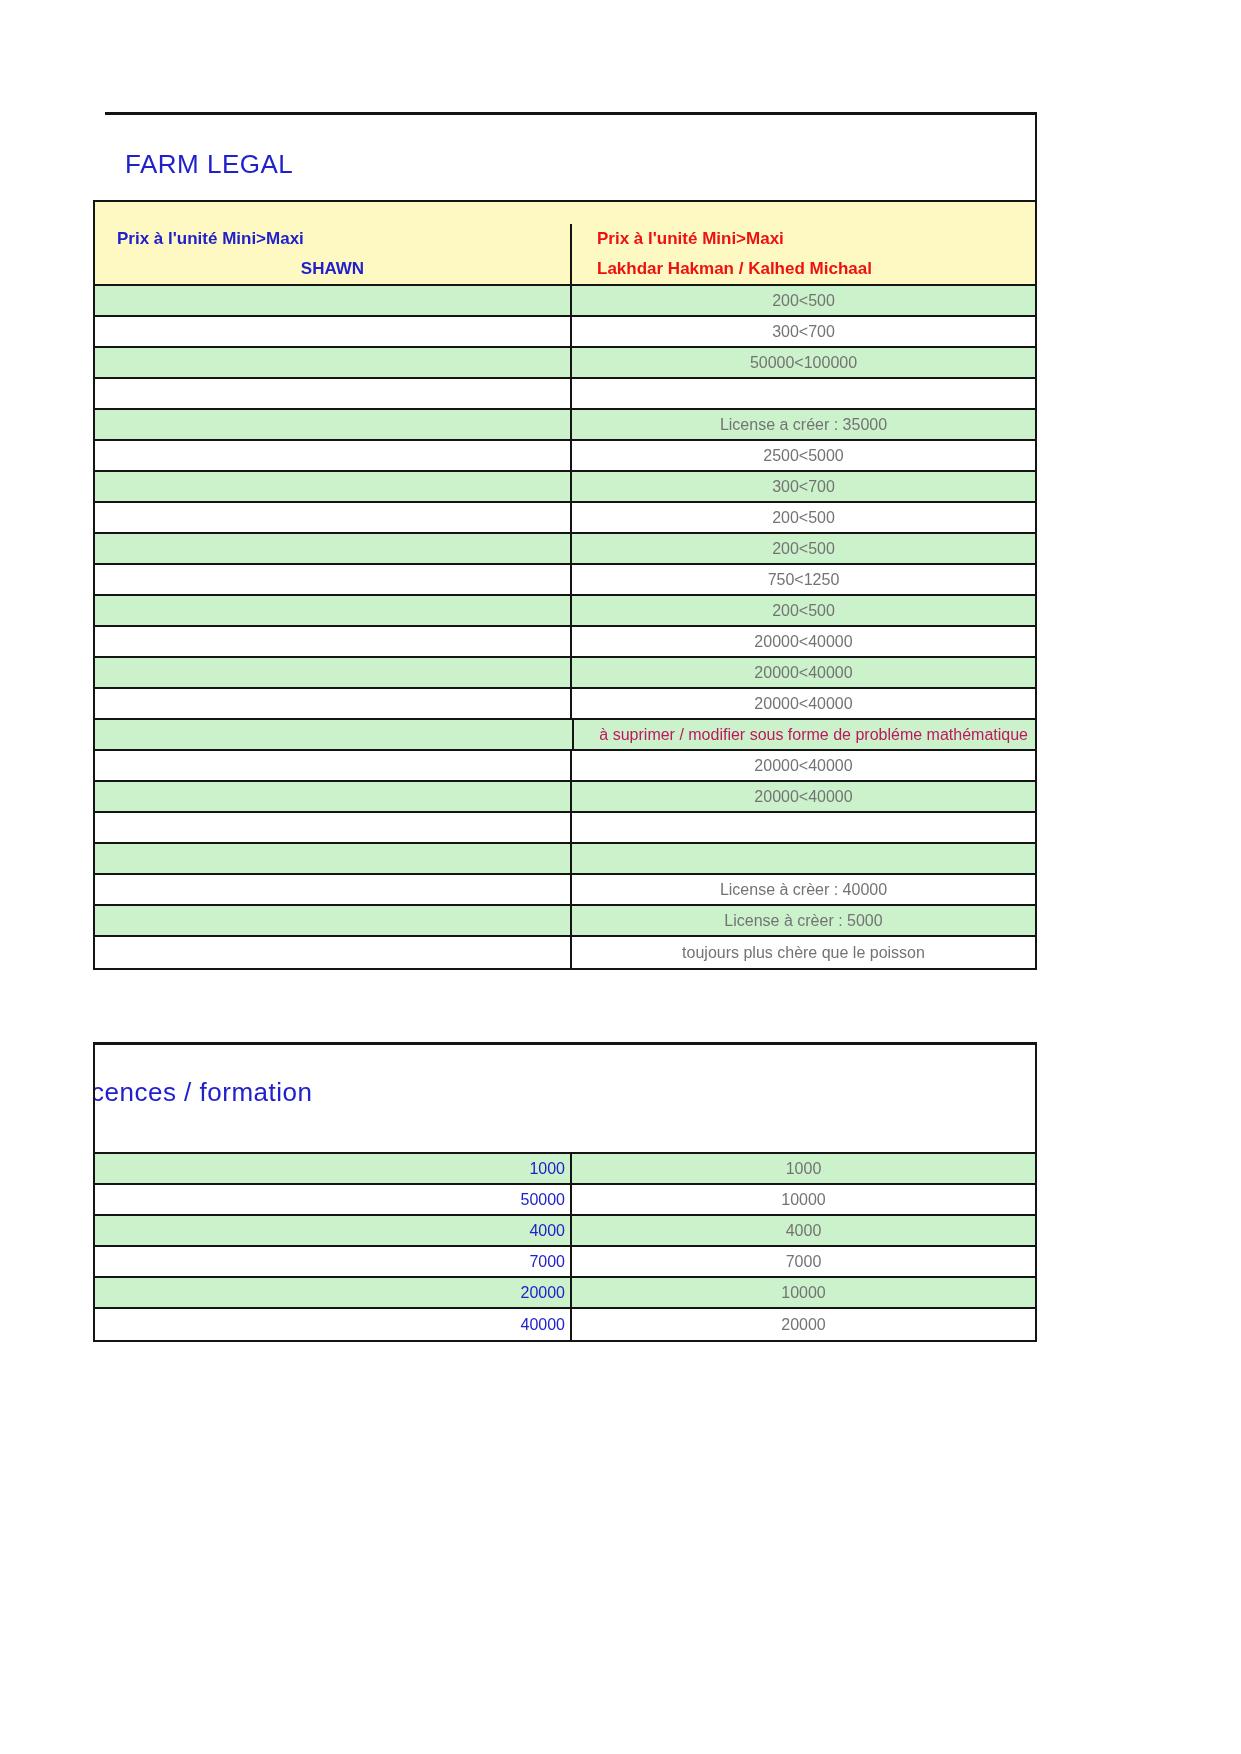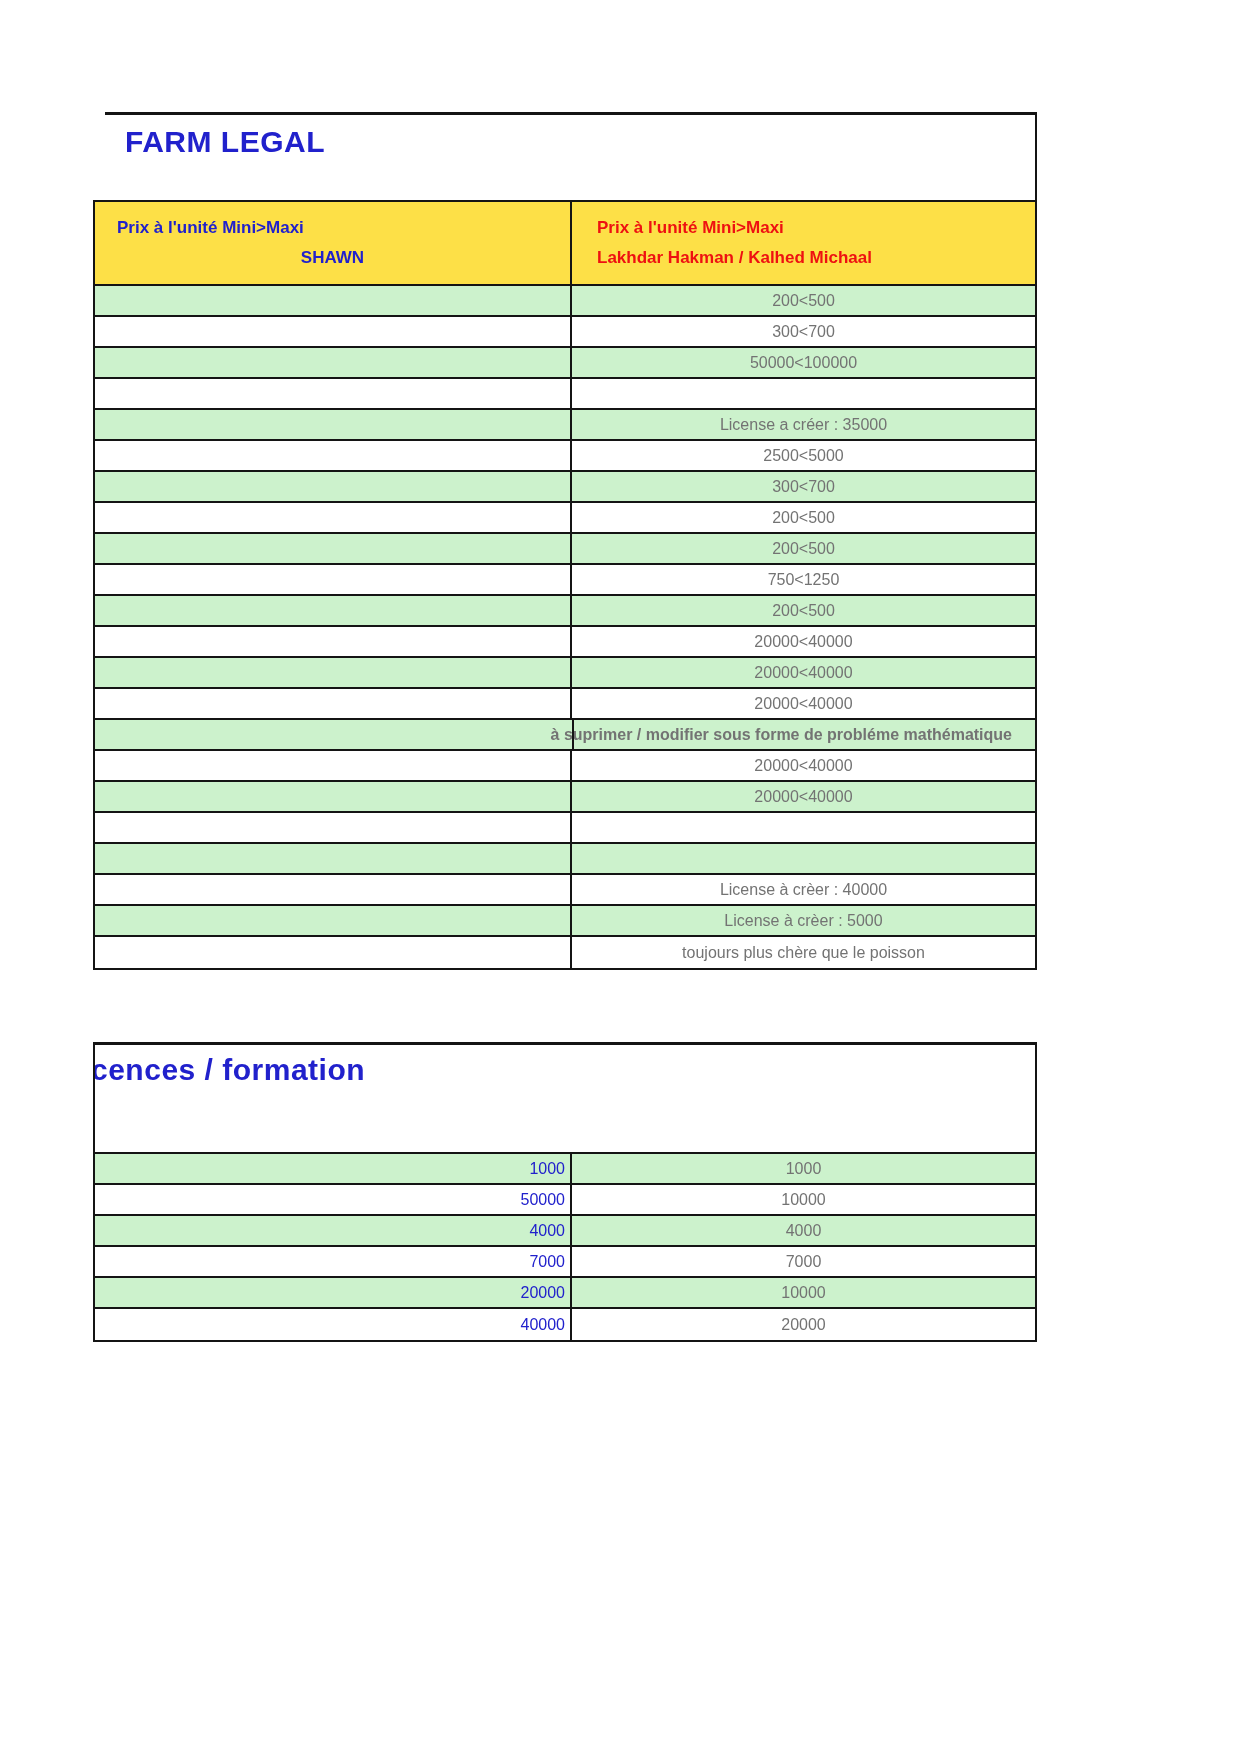--- a/index.html
+++ b/index.html
@@ -14,46 +14,46 @@
 
   
   .farm-section { position:absolute; left:93px; top:112px; width:944px; }
   .title-box-1 {
     margin-left:12px; width:932px; height:88px;
     border-top:3px solid var(--border);
     border-right:2px solid var(--border);
     background:#fff;
   }
   .big-title {
-    font-size:30px; font-weight:700; color:var(--blue);
-    padding:10px 0 0 20px; letter-spacing:0.5px;
+    font-size:26px; font-weight:400; color:var(--blue);
+    padding:10px 0 0 20px; letter-spacing:0.5px;margin-top:24px;
   }
 
   .grid-table { width:944px; border:2px solid var(--border); background:#fff; }
 
-  .header-row { display:flex; height:84px; border-bottom:2px solid var(--border); background:#fde047; }
+  .header-row { display:flex; height:84px; border-bottom:2px solid var(--border); background:#fef9c3;align-items:flex-end; }
   .hcell { display:flex; flex-direction:column; justify-content:center; font-size:17px; font-weight:bold; line-height:30px; }
   .hcell.colL { width:477px; border-right:2px solid var(--border); color:var(--blue); }
   .hcell.colR { flex:1; color:var(--red); padding-left:25px; }
   .hcell.colL .line1 { padding-left:22px; }
   .hcell.colL .line2 { text-align:center; }
 
   .row { display:flex; height:31px; border-bottom:2px solid var(--border); background:#fff; }
   .row:last-child { border-bottom:none;text-align:center; }
   .row.green { background:var(--green); }
   .row .cL { width:477px; border-right:2px solid var(--border); }
   .row .cR { flex:1; display:flex; align-items:center; justify-content:center;
              font-size:16px; color:#737373; white-space:nowrap; }
 
   
   .row.overflow-row { position:relative; display:block; }
   .row.overflow-row .overflow-text {
-    position:absolute; right:23px; top:0; height:100%;
+    position:absolute; right:7px; top:0; height:100%;
     display:flex; align-items:center;
-    font-size:16px; color:#737373; white-space:nowrap;font-weight:bold;
+    font-size:16px; color:#be185d; white-space:nowrap;
   }
   .row.overflow-row .col-divider {
     position:absolute; left:477px; top:0; bottom:0; width:2px;
     background:var(--border);
   }
 
   
   .lic-section { position:absolute; left:93px; top:1042px; width:944px; }
   .title-box-2 {
     width:944px; height:110px;

